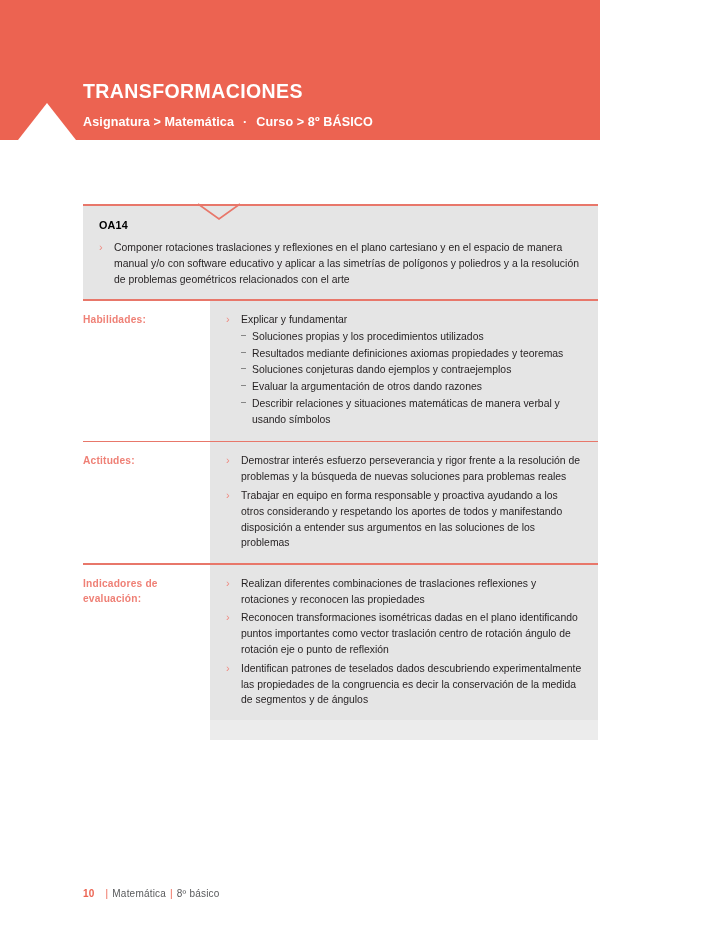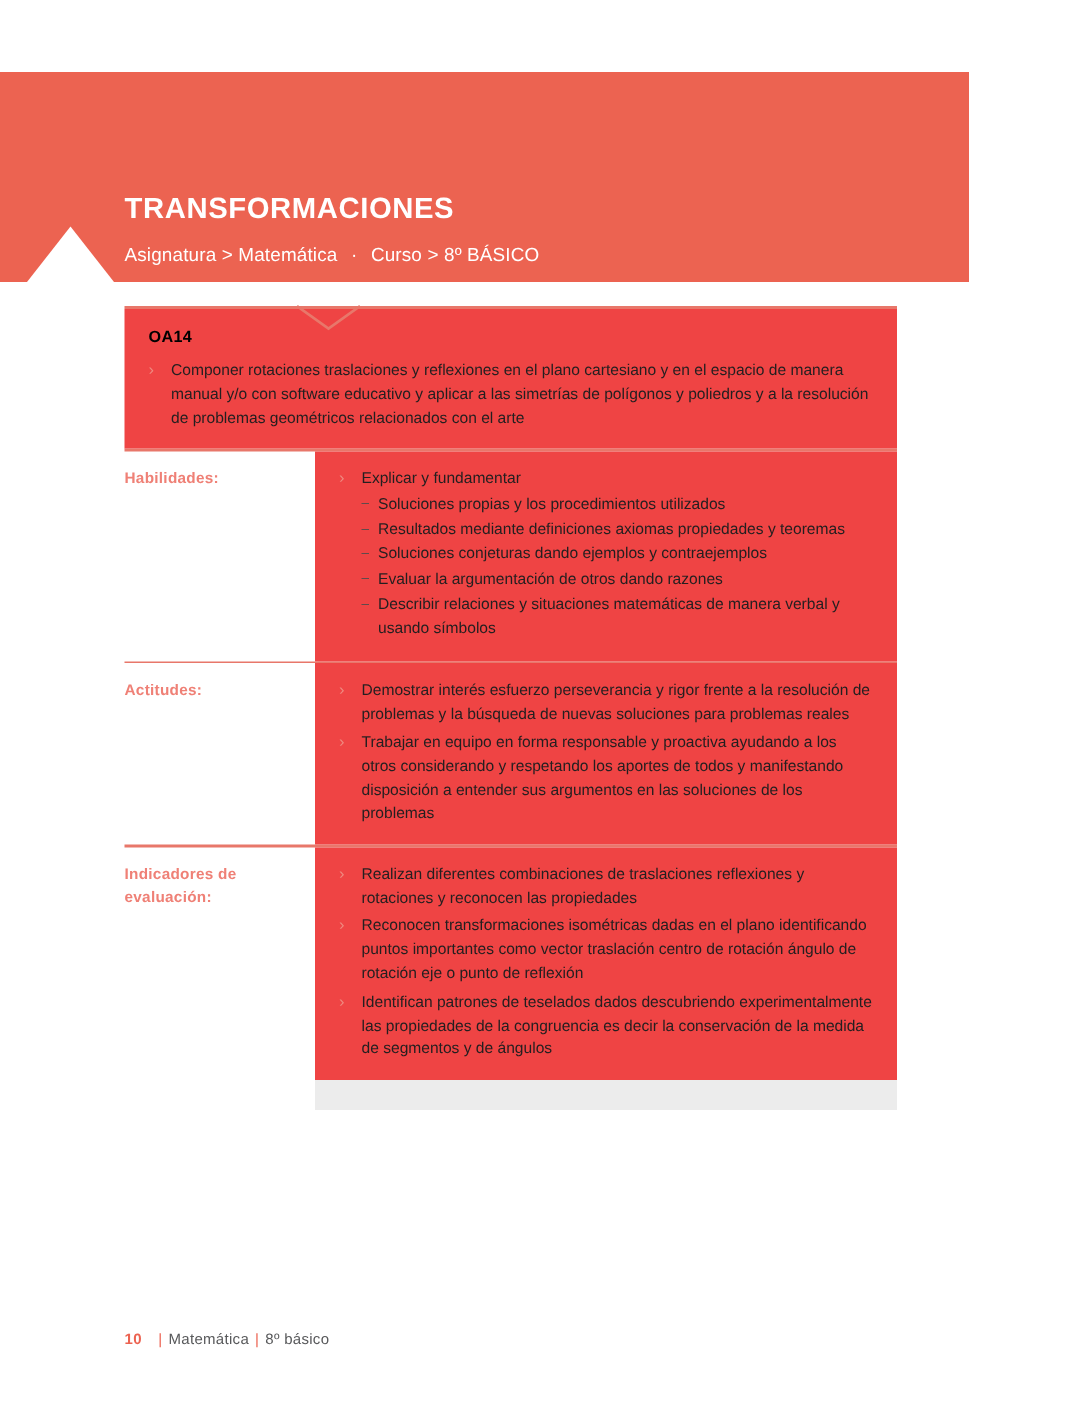--- a/index.html
+++ b/index.html
@@ -14,25 +14,24 @@
     font-family: "Liberation Sans", sans-serif;
     -webkit-font-smoothing: antialiased;
     overflow: hidden;
   }
 
   
   .header {
     position: absolute;
     left: 0;
     top: 0;
-    width: 646px;
+    width: 600px;
     height: 140px;
     background: #ec6351;
     overflow: hidden;
-    margin-top: 48px;
   }
   .header-notch {
     position: absolute;
     left: 18px;
     bottom: 0;
     width: 0;
     height: 0;
     border-left: 29px solid transparent;
     border-right: 29px solid transparent;
     border-bottom: 37px solid #ffffff;
@@ -45,21 +44,21 @@
     font-weight: bold;
     letter-spacing: 0.4px;
     color: #ffffff;
     white-space: nowrap;
   }
   .header-subtitle {
     position: absolute;
     left: 83px;
     top: 115px;
     font-size: 12.6px;
-    font-weight: normal;
+    font-weight: bold;
     letter-spacing: 0.1px;
     color: #ffffff;
     white-space: nowrap;
   }
   .header-subtitle .sep {
     display: inline-block;
     padding: 0 9px;
   }
 
   
@@ -100,21 +99,21 @@
     padding: 12px 6px 10px 0;
     box-sizing: border-box;
     font-size: 10.2px;
     font-weight: bold;
     line-height: 1.45;
     color: #ef8076;
     letter-spacing: 0.2px;
   }
   .row-content {
     flex: 1 1 auto;
-    background: #ef4444;
+    background: #e5e5e5;
     padding: 11px 16px 12px 16px;
     box-sizing: border-box;
     font-size: 10.4px;
     line-height: 1.52;
     color: #231f20;
   }
   .oa-code {
     font-weight: bold;
     font-size: 10.8px;
     color: #000000;

